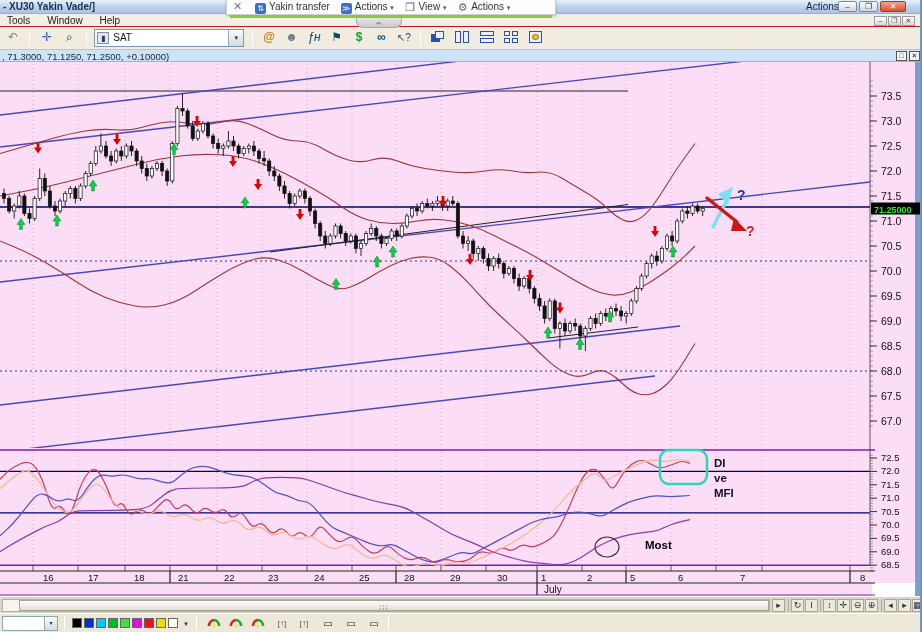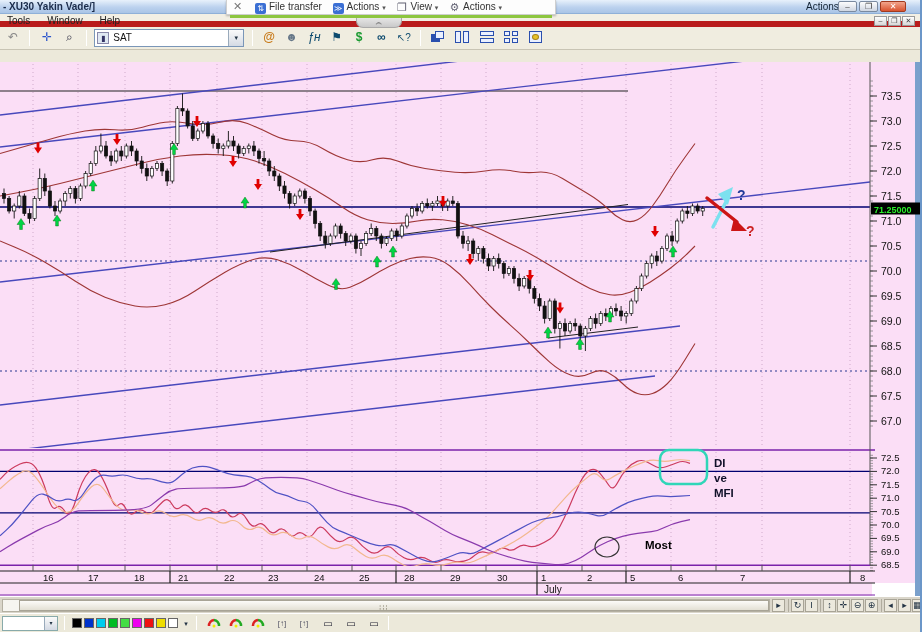--- a/index.html
+++ b/index.html
@@ -5,21 +5,21 @@
   html,body{margin:0;padding:0;background:#fff;}
   *{box-sizing:border-box;}
   .app{position:relative;width:922px;height:632px;font-family:"Liberation Sans","DejaVu Sans",sans-serif;overflow:hidden;background:#ece9da;border-right:2px solid #6b96c8;}
   
   .titlebar{position:absolute;left:0;top:0;width:922px;height:14px;background:linear-gradient(#e8f1fb,#bcd2ee 55%,#a9c4e6);border-bottom:1px solid #8fb0d8;font-size:10px;color:#1a2b4a;}
   .title-text{position:absolute;left:3px;top:1px;font-weight:bold;}
   .tf-label{position:absolute;left:806px;top:1px;color:#123;}
   .cap-btn{position:absolute;top:1px;width:19px;height:11px;border:1px solid #7a8aa0;border-radius:2px;background:linear-gradient(#fdfdfd,#cfd6e2);font-size:8px;line-height:9px;text-align:center;color:#333;}
   .cap-close{background:linear-gradient(#f2a58d,#d9532f);color:#fff;border-color:#a03a20;width:26px;}
   
-  .menubar{position:absolute;left:0;top:14px;width:922px;height:13px;background:#f2efe4;border-bottom:6px solid #b91c1c;font-size:10px;color:#222;}
+  .menubar{position:absolute;left:0;top:14px;width:922px;height:13px;background:#f2efe4;border-bottom:1px solid #b91c1c;font-size:10px;color:#222;}
   .menu-item{display:inline-block;padding:1px 7px;}
   .mdi-btn{position:absolute;top:2px;width:13px;height:10px;border:1px solid #9a9a9a;background:linear-gradient(#fefefe,#d8d8d8);font-size:7px;line-height:8px;text-align:center;color:#444;}
   
   .toolbar{position:absolute;left:0;top:27px;width:922px;height:23px;background:#f0ede0;border-bottom:1px solid #c8c4b4;}
   .tb-sep{display:inline-block;width:1px;height:16px;background:#b8b4a4;border-right:1px solid #fff;margin:3px 3px 0 3px;vertical-align:top;}
   .tb-btn{display:inline-block;height:18px;min-width:18px;margin-top:2px;text-align:center;font-size:12px;line-height:17px;vertical-align:top;color:#0c4a6e;}
   .combo{display:inline-block;position:relative;width:150px;height:18px;margin-top:2px;background:#fff;border:1px solid #7a96b8;font-size:10px;vertical-align:top;}
   .combo .cicon{position:absolute;left:2px;top:2px;width:12px;height:12px;background:#dfe8f2;border:1px solid #88a;font-size:8px;line-height:11px;text-align:center;color:#336;}
   .combo .ctext{position:absolute;left:18px;top:2px;color:#111;}
   .combo .carrow{position:absolute;right:0;top:0;width:15px;height:16px;background:linear-gradient(#fafafa,#d4dae4);border-left:1px solid #9ab;font-size:7px;text-align:center;line-height:15px;color:#234;}
@@ -97,20 +97,25 @@
     <span class="tb-btn" style="font-weight:bold">∞</span>
     <span class="tb-btn" style="font-size:10px">↖?</span>
     <span class="tb-sep"></span>
     <span class="win-ico"><i style="left:0;top:3px;width:9px;height:8px;background:#2a4fae"></i><i style="left:4px;top:0;width:9px;height:8px"></i></span>
     <span class="win-ico"><i style="left:0;top:0;width:6px;height:12px"></i><i style="left:8px;top:0;width:6px;height:12px"></i></span>
     <span class="win-ico"><i style="left:0;top:0;width:14px;height:5px"></i><i style="left:0;top:7px;width:14px;height:5px"></i></span>
     <span class="win-ico"><i style="left:0;top:0;width:6px;height:5px"></i><i style="left:8px;top:0;width:6px;height:5px"></i><i style="left:0;top:7px;width:6px;height:5px"></i><i style="left:8px;top:7px;width:6px;height:5px"></i></span>
     <span class="win-ico"><i style="left:0;top:0;width:13px;height:12px"></i><i style="left:3px;top:3px;width:7px;height:6px;background:#e8c32a;border-color:#a8851a;border-radius:50%"></i></span>
   </div>
 
+  <div class="infobar">
+    <span class="info-text">, 71.3000, 71.1250, 71.2500, +0.10000)</span>
+    <span class="mini-btn" style="left:896px">□</span>
+    <span class="mini-btn" style="left:909px">✕</span>
+  </div>
 
   <div class="chartwrap">
     <svg id="chart-svg" width="922" height="534" viewBox="0 0 922 534">
         <rect x="0" y="0" width="922" height="534" fill="#fbdef6"></rect>
         <rect x="915" y="0" width="7" height="534" fill="#7aa0cc"></rect>
         <rect x="872" y="521" width="43" height="13" fill="#ffffff"></rect>
         <g>
           <line x1="33" y1="2" x2="33" y2="386" stroke="#cfaacb" stroke-width="1" stroke-dasharray="1 3"></line>
           <line x1="33" y1="390" x2="33" y2="503" stroke="#cfaacb" stroke-width="1" stroke-dasharray="1 3"></line>
           <line x1="78" y1="2" x2="78" y2="386" stroke="#cfaacb" stroke-width="1" stroke-dasharray="1 3"></line>
@@ -767,21 +772,21 @@
     <span class="bb-ico" style="left:274px;font-size:8px;color:#556">[↑]</span>
     <span class="bb-ico" style="left:296px;font-size:8px;color:#556">[↑]</span>
     <span class="bb-ico" style="left:320px;color:#223">▭</span>
     <span class="bb-ico" style="left:343px;color:#223">▭</span>
     <span class="bb-ico" style="left:366px;color:#223">▭</span>
     <span class="bb-sep" style="left:388px"></span>
   <span class="swatch" style="left: 72px; background: rgb(0, 0, 0);"></span><span class="swatch" style="left: 84px; background: rgb(0, 51, 204);"></span><span class="swatch" style="left: 96px; background: rgb(0, 204, 238);"></span><span class="swatch" style="left: 108px; background: rgb(0, 187, 34);"></span><span class="swatch" style="left: 120px; background: rgb(68, 221, 68);"></span><span class="swatch" style="left: 132px; background: rgb(238, 0, 238);"></span><span class="swatch" style="left: 144px; background: rgb(238, 17, 17);"></span><span class="swatch" style="left: 156px; background: rgb(238, 221, 0);"></span><span class="swatch" style="left: 168px; background: rgb(255, 255, 255);"></span></div>
 
   <div class="overlay">
     <span class="ov-item ov-x">✕</span>
-    <span class="ov-item"><span class="ov-ico">⇅</span><span>File transfer</span></span>
+    <span class="ov-item"><span class="ov-ico">⇅</span><span>Yakin transfer</span></span>
     <span class="ov-item"><span class="ov-ico">≫</span><span>Actions</span> <span class="ov-caret">▾</span></span>
     <span class="ov-item"><span class="ov-ico ov-gear">❐</span><span>View</span> <span class="ov-caret">▾</span></span>
     <span class="ov-item"><span class="ov-ico ov-gear">⚙</span><span>Actions</span> <span class="ov-caret">▾</span></span>
   </div>
   <div class="ov-green"></div>
   <div class="ov-tab">︽</div>
 
 </div>
 
 </body></html>

